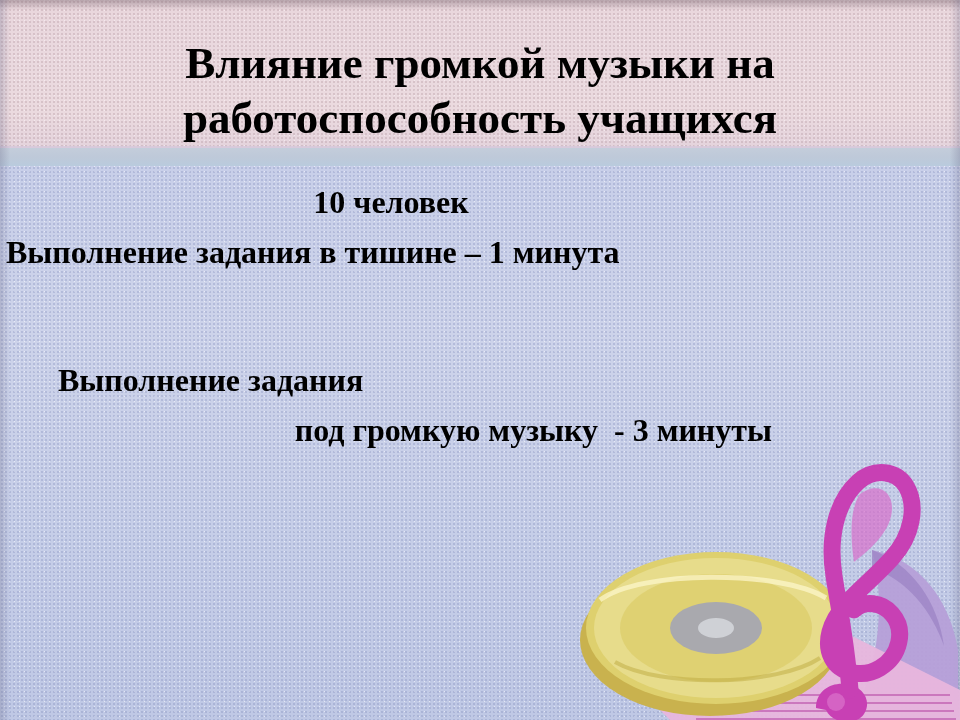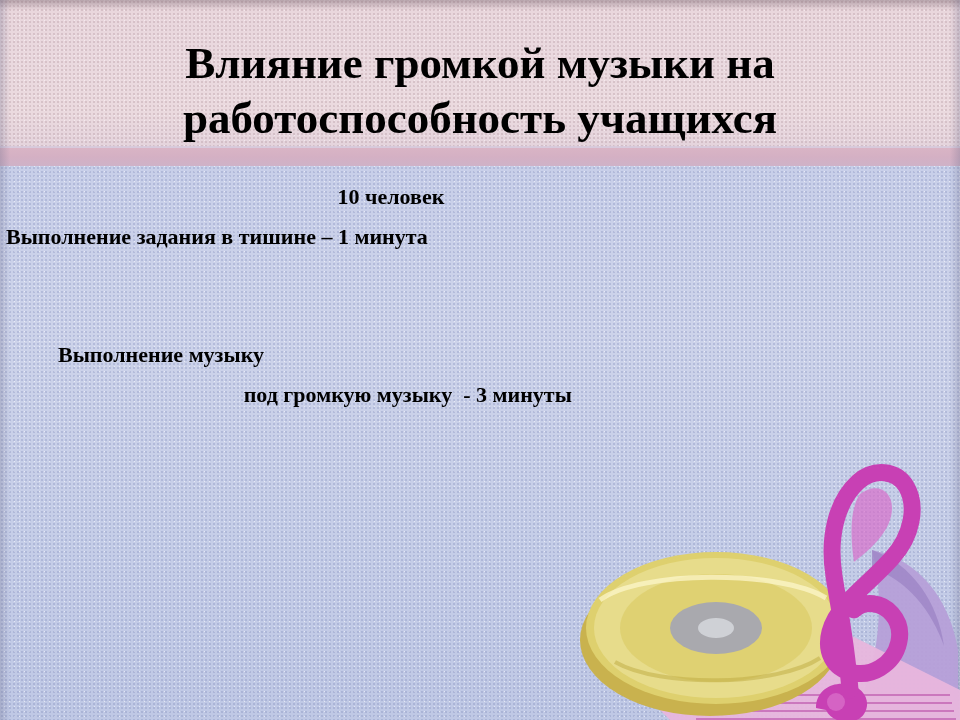--- a/index.html
+++ b/index.html
@@ -11,21 +11,21 @@
     height: 720px;
     overflow: hidden;
     font-family: "Liberation Serif", serif;
   }
 
   #slide {
     position: relative;
     width: 960px;
     height: 720px;
     overflow: hidden;
-    background: #ef4444;
+    background: #5eead4;
   }
 
   
   .band-top {
     position: absolute;
     left: 0; top: 0;
     width: 960px;
     height: 148px;
     background: linear-gradient(180deg, #e9d6dc 0%, #ead9df 40%, #ebdadf 75%, #e4d3dc 100%);
   }
@@ -103,21 +103,21 @@
     letter-spacing: 0px;
   }
 
   
   .body-text {
     position: absolute;
     left: 0;
     top: 186px;
     width: 772px;
     color: #000000;
-    font-size: 22px;
+    font-size: 32px;
     font-weight: bold;
     line-height: 1.0;
   }
   .line {
     display: block;
     white-space: pre;
   }
   .line-1 {
     text-align: center;
     padding-left: 10px;
@@ -127,21 +127,21 @@
     text-align: left;
     padding-left: 6px;
     margin-bottom: 96px;
   }
   .line-3 {
     text-align: left;
     padding-left: 58px;
     margin-bottom: 18px;
   }
   .line-4 {
-    text-align: center;
+    text-align: right;
     padding-left: 38px;
   }
 
   
   .clipart {
     position: absolute;
     right: 0;
     bottom: 0;
     width: 440px;
     height: 330px;
@@ -160,21 +160,21 @@
   <div class="band-body-speckle"></div>
   <div class="edge-dark-top"></div>
   <div class="edge-dark-left"></div>
   <div class="edge-dark-right"></div>
 
   <div class="title">Влияние громкой музыки на работоспособность учащихся</div>
 
   <div class="body-text">
     <span class="line line-1">10 человек</span>
     <span class="line line-2">Выполнение задания в тишине – 1 минута</span>
-    <span class="line line-3">Выполнение музыку</span>
+    <span class="line line-3">Выполнение задания</span>
     <span class="line line-4"> под громкую музыку  - 3 минуты</span>
   </div>
 
   <svg class="clipart" viewBox="0 0 440 330">
 
     <g>
       <path d="M330 455 Z" fill="none"></path>
       <path d="M352 160 C 400 170, 430 210, 438 260 L 438 330 L 330 330 C 355 290, 368 220, 352 160 Z" fill="#b69fd8" opacity="0.95"></path>
       <path d="M352 160 C 392 174, 418 212, 424 256 C 412 222, 388 190, 352 178 Z" fill="#9d86c6" opacity="0.8"></path>
 

